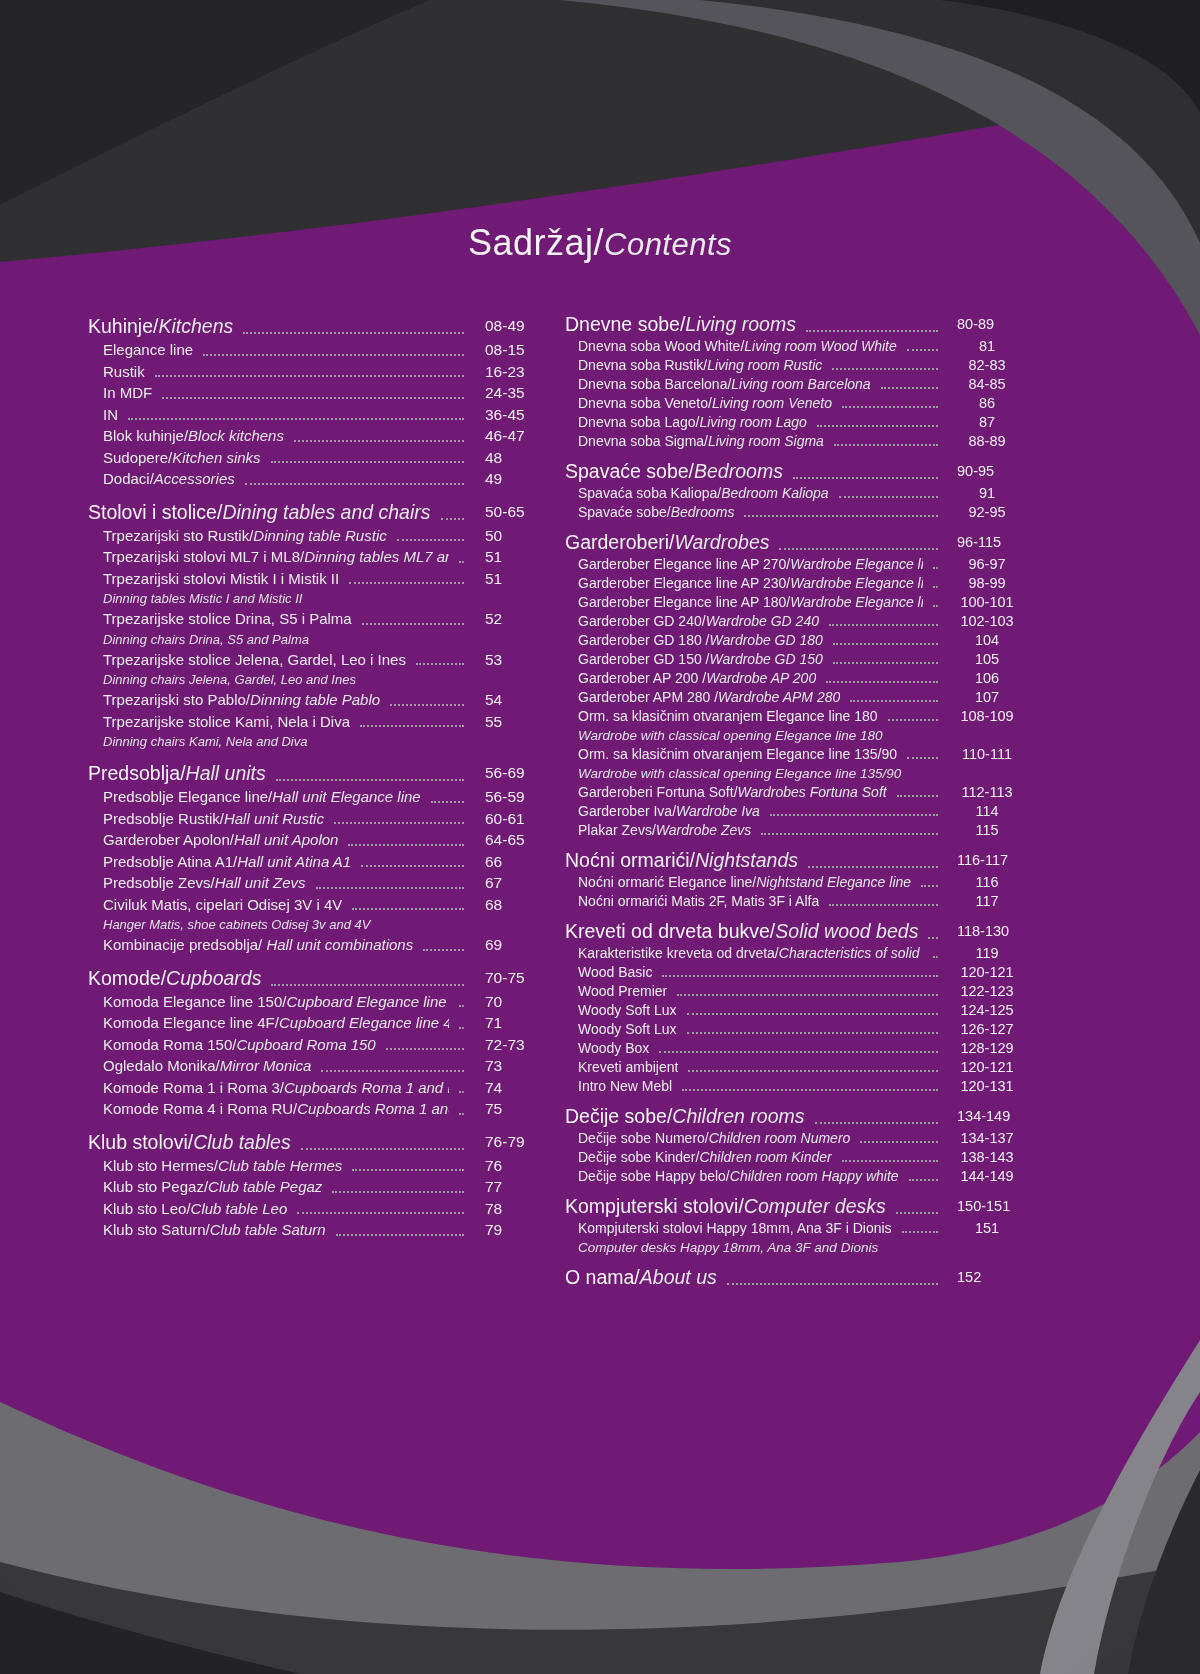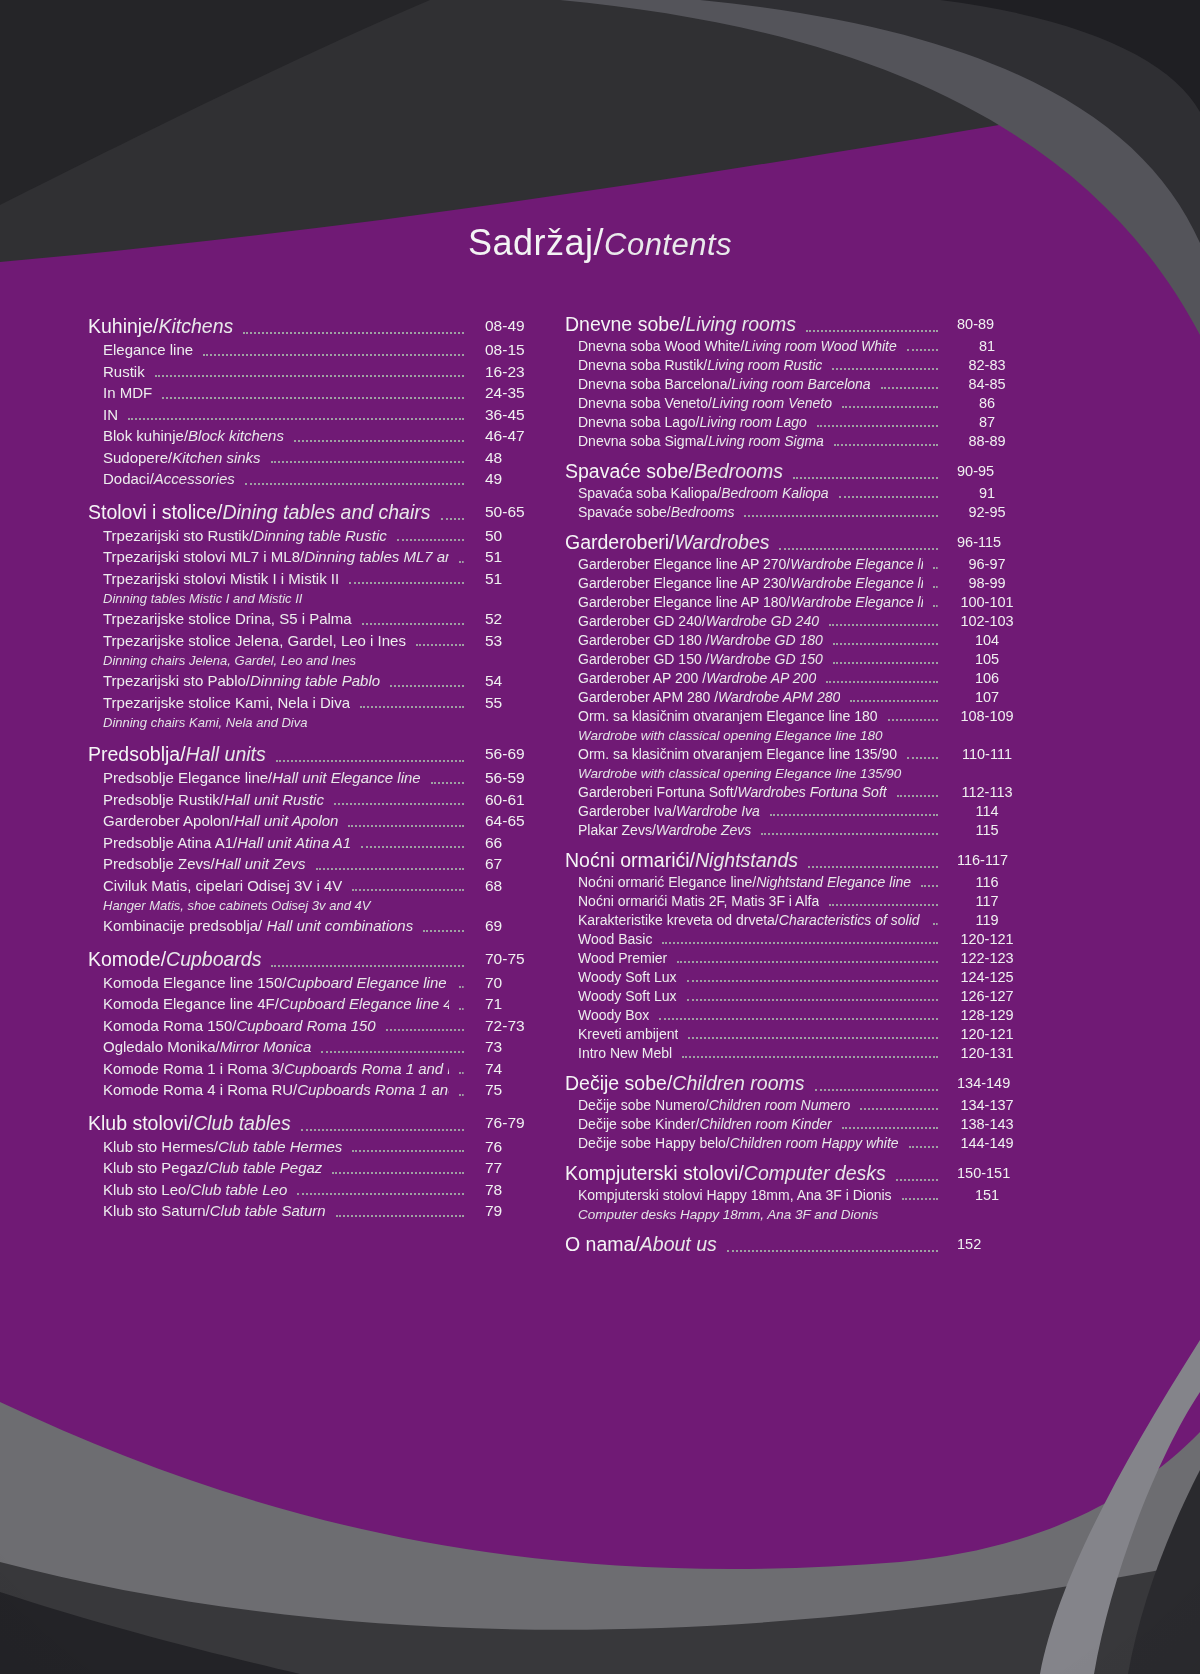--- a/index.html
+++ b/index.html
@@ -140,20 +140,21 @@
             <span class="label"><span class="sr">Trpezarijski stolovi Mistik I i Mistik II</span></span>
             <span class="dots"></span>
             <span class="pages">51</span>
           </div>
           <div class="subline">Dinning tables Mistic I and Mistic II</div>
           <div class="row item">
             <span class="label"><span class="sr">Trpezarijske stolice Drina, S5 i Palma</span></span>
             <span class="dots"></span>
             <span class="pages">52</span>
           </div>
+          <div class="subline">Dinning chairs Drina, S5 and Palma</div>
           <div class="row item">
             <span class="label"><span class="sr">Trpezarijske stolice Jelena, Gardel, Leo i Ines</span></span>
             <span class="dots"></span>
             <span class="pages">53</span>
           </div>
           <div class="subline">Dinning chairs Jelena, Gardel, Leo and Ines</div>
           <div class="row item">
             <span class="label"><span class="sr">Trpezarijski sto Pablo/</span><span class="en">Dinning table Pablo</span></span>
             <span class="dots"></span>
             <span class="pages">54</span>
@@ -396,20 +397,25 @@
           </div>
           <div class="row item">
             <span class="label"><span class="sr">Noćni ormarić Elegance line/</span><span class="en">Nightstand Elegance line</span></span>
             <span class="dots"></span>
             <span class="pages">116</span>
           </div>
           <div class="row item">
             <span class="label"><span class="sr">Noćni ormarići Matis 2F, Matis 3F i Alfa</span></span>
             <span class="dots"></span>
             <span class="pages">117</span>
+          </div>
+          <div class="row section">
+            <span class="label"><span class="sr">Kreveti od drveta bukve/</span><span class="en">Solid wood beds</span></span>
+            <span class="dots"></span>
+            <span class="pages">118-130</span>
           </div>
           <div class="row item">
             <span class="label"><span class="sr">Karakteristike kreveta od drveta/</span><span class="en">Characteristics of solid wood beds</span></span>
             <span class="dots"></span>
             <span class="pages">119</span>
           </div>
           <div class="row item">
             <span class="label"><span class="sr">Wood Basic</span></span>
             <span class="dots"></span>
             <span class="pages">120-121</span>

